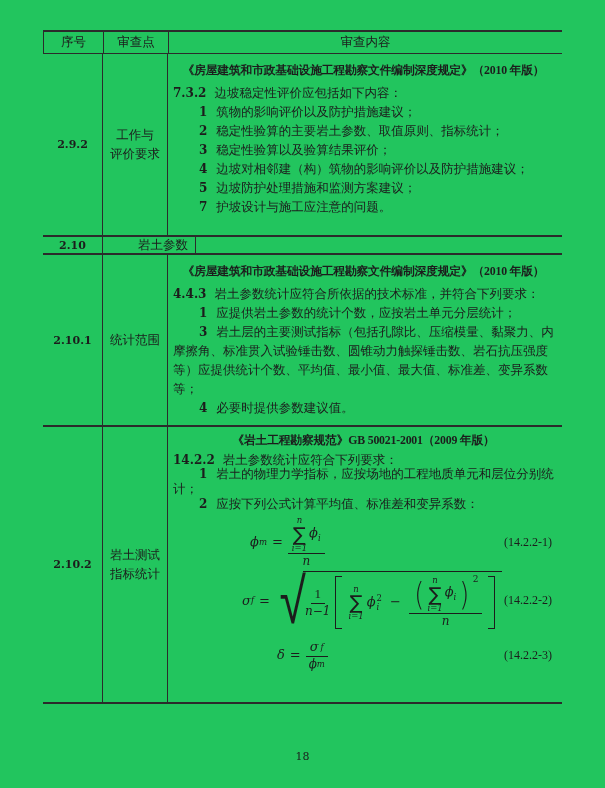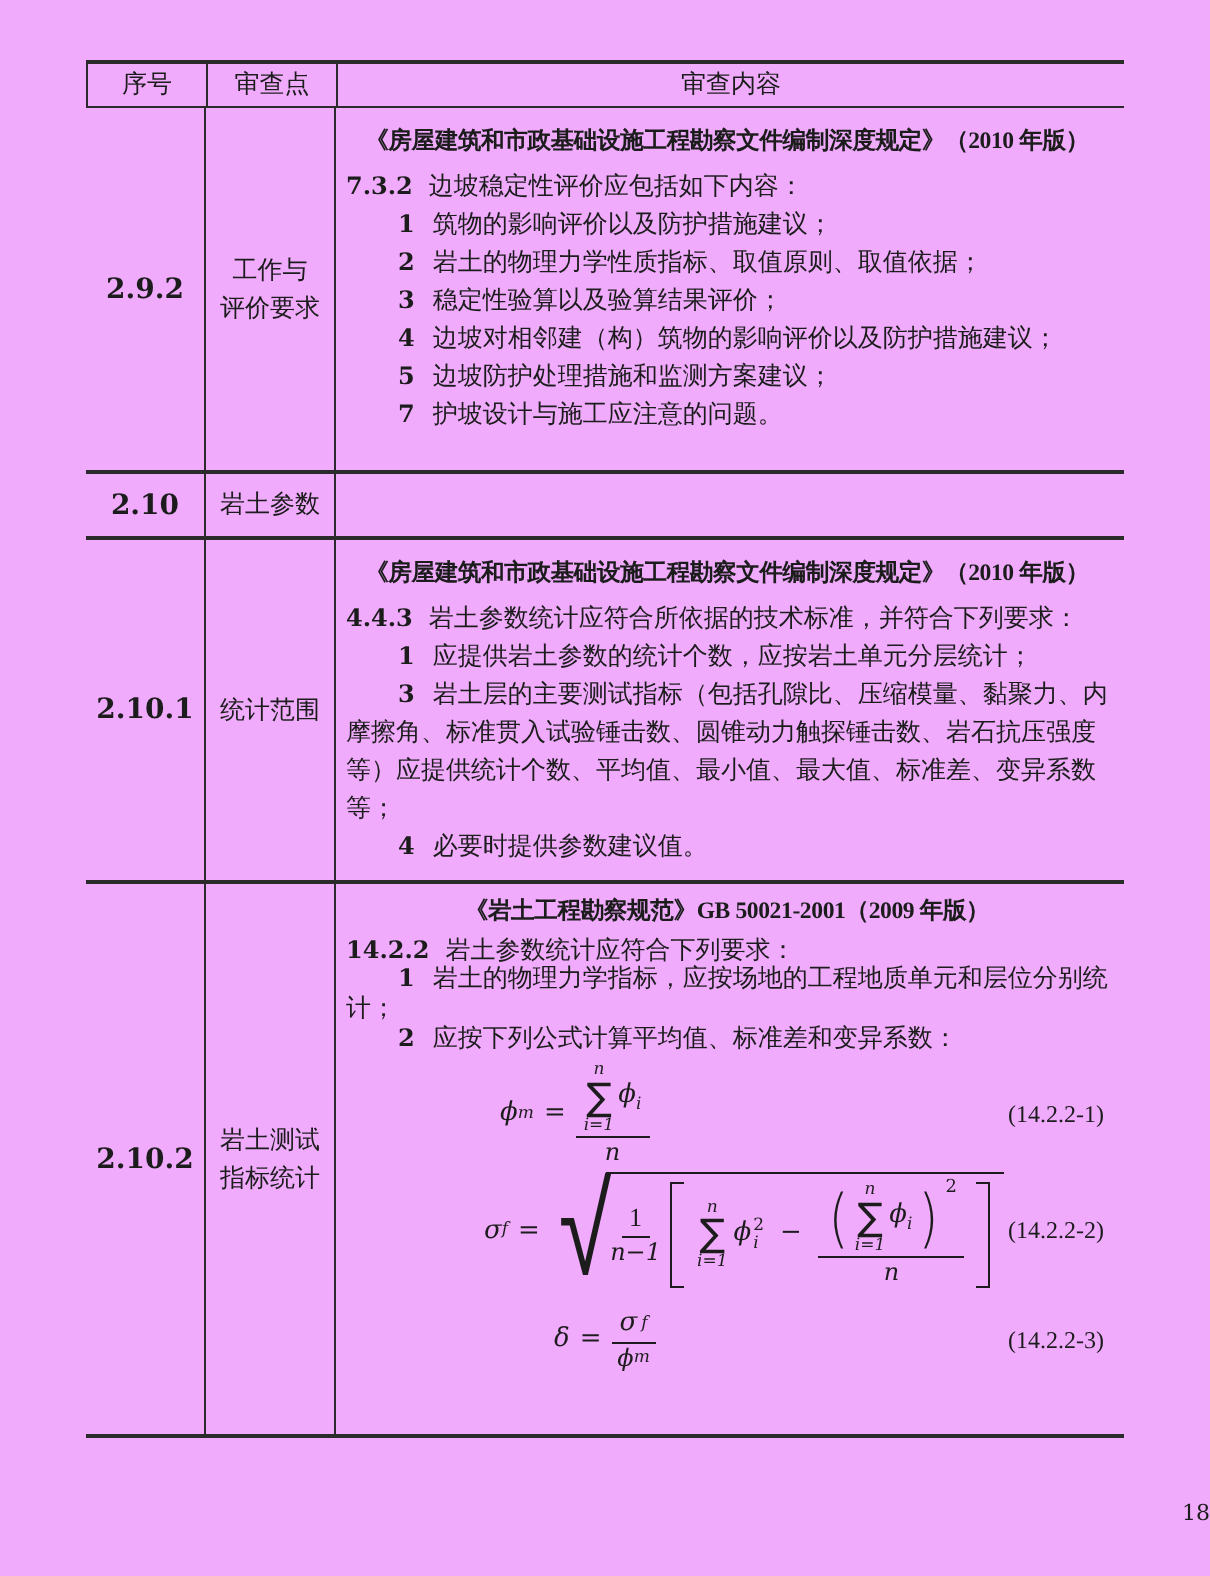--- a/index.html
+++ b/index.html
@@ -1,41 +1,41 @@
 <!DOCTYPE html>
 <html><head>
 <meta charset="utf-8">
 <style>
   html,body{margin:0;padding:0;}
   body{background:#e8e8e8;}
   .page{
     position:relative;
     width:605px;height:788px;
-    background:#f0abfc;
+    background:#22c55e;
     font-family:"Liberation Serif","DejaVu Serif",serif;
     color:#1c1c1c;
     overflow:hidden;
   }
   .doc-table{
     position:absolute;left:43px;top:30px;width:519px;
     border-top:2px solid #2b2b2b;
   }
   .row{display:flex;border-bottom:2px solid #2b2b2b;box-sizing:border-box;}
   .c1{width:60px;border-right:1.5px solid #2b2b2b;box-sizing:border-box;
       display:flex;align-items:center;justify-content:center;
-      font-weight:bold;font-size:14px;font-family:"DejaVu Serif",serif;}
+      font-weight:bold;font-size:11px;font-family:"DejaVu Serif",serif;}
   .c2{width:65px;border-right:1.5px solid #2b2b2b;box-sizing:border-box;
       display:flex;flex-direction:column;align-items:center;justify-content:center;
       font-size:12.5px;line-height:19px;}
   .c3{flex:1;box-sizing:border-box;font-size:12.5px;line-height:19px;}
   .head{height:22px;border-bottom:1.5px solid #2b2b2b;border-left:1.5px solid #2b2b2b;}
   .head .c1,.head .c2,.head .c3{display:flex;flex-direction:row;align-items:center;justify-content:center;
       font-weight:normal;font-size:12.5px;font-family:"Liberation Serif",serif;}
   .r-292{height:183px;}
-  .r-210{height:33px;}
+  .r-210{height:18px;gap:28px;}
   .r-2101{height:172px;}
   .r-2102{height:277px;}
   .content{padding:0 8px 0 5px;}
   .title{
     text-align:center;font-weight:bold;font-size:11.8px;letter-spacing:-0.2px;
     white-space:nowrap;margin:7px 0 5px 0;line-height:18px;
   }
   .clause{margin:0;}
   .cno{font-family:"DejaVu Serif",serif;font-size:12px;margin-right:8px;margin-top:36px;}
   .item{margin:0;text-indent:26px;}
@@ -68,21 +68,21 @@
   .sqrt-body{border-top:1.6px solid #1c1c1c;display:inline-flex;align-items:center;
         padding:4px 6px 2px 2px;gap:3px;}
   .sqb{width:6px;align-self:stretch;}
   .sqb.l{border-left:1.6px solid #1c1c1c;border-top:1.6px solid #1c1c1c;
         border-bottom:1.6px solid #1c1c1c;margin:0 3px 0 2px;}
   .sqb.r{border-right:1.6px solid #1c1c1c;border-top:1.6px solid #1c1c1c;
         border-bottom:1.6px solid #1c1c1c;margin:0 1px 0 3px;}
   .bigp{font-size:32px;font-weight:300;line-height:0;font-family:"DejaVu Sans",sans-serif;
         transform:scaleX(0.8);}
   .psup{font-size:9px;align-self:flex-start;margin:-2px 0 0 0;font-family:"DejaVu Serif",serif;}
-  .pagenum{position:absolute;left:0;top:750px;width:100%;text-align:right;
+  .pagenum{position:absolute;left:0;top:750px;width:100%;text-align:center;
         font-size:11px;font-family:"DejaVu Serif",serif;}
 </style>
 </head>
 <body>
 
 <div class="page">
 
   <div class="doc-table">
 
     <div class="row head">
@@ -95,21 +95,21 @@
       <div class="c1">2.9.2</div>
       <div class="c2">
         <span>工作与</span>
         <span>评价要求</span>
       </div>
       <div class="c3">
         <div class="content">
           <div class="title">《房屋建筑和市政基础设施工程勘察文件编制深度规定》（2010 年版）</div>
           <p class="clause"><b class="cno">7.3.2</b><span>边坡稳定性评价应包括如下内容：</span></p>
           <p class="item"><b class="ino">1</b><span>筑物的影响评价以及防护措施建议；</span></p>
-          <p class="item"><b class="ino">2</b><span>岩土的物理力学性质指标、取值原则、取值依据；</span></p>
+          <p class="item"><b class="ino">2</b><span>稳定性验算的主要岩土参数、取值原则、指标统计；</span></p>
           <p class="item"><b class="ino">3</b><span>稳定性验算以及验算结果评价；</span></p>
           <p class="item"><b class="ino">4</b><span>边坡对相邻建（构）筑物的影响评价以及防护措施建议；</span></p>
           <p class="item"><b class="ino">5</b><span>边坡防护处理措施和监测方案建议；</span></p>
           <p class="item"><b class="ino">7</b><span>护坡设计与施工应注意的问题。</span></p>
         </div>
       </div>
     </div>
 
     <div class="row r-210">
       <div class="c1">2.10</div>

